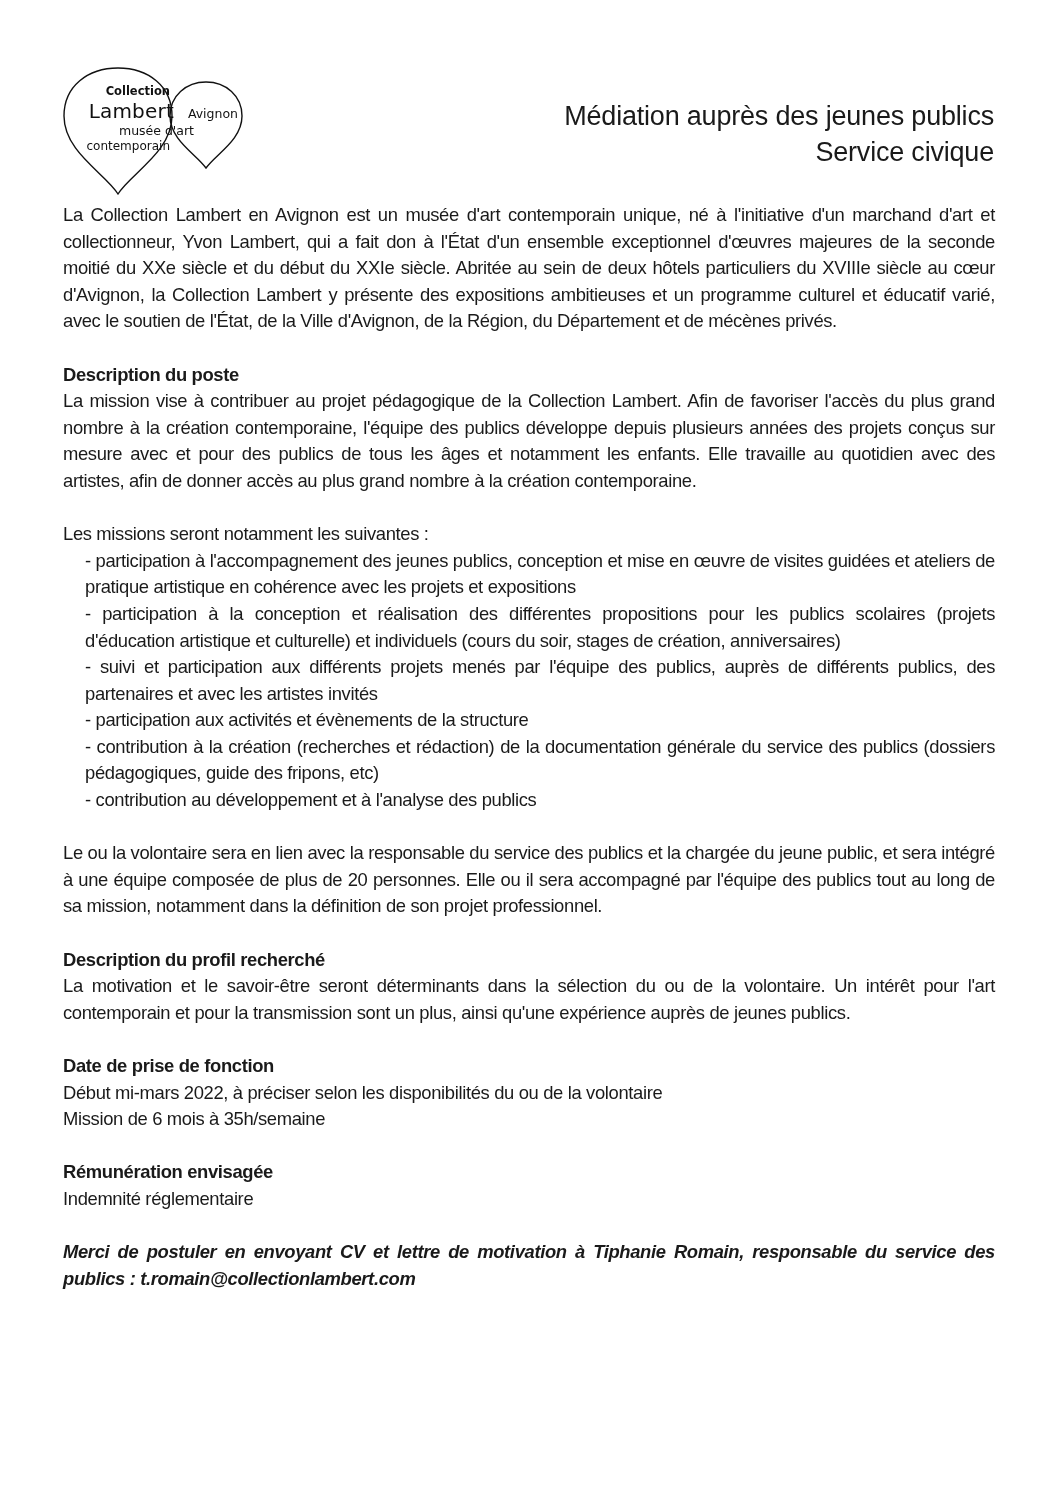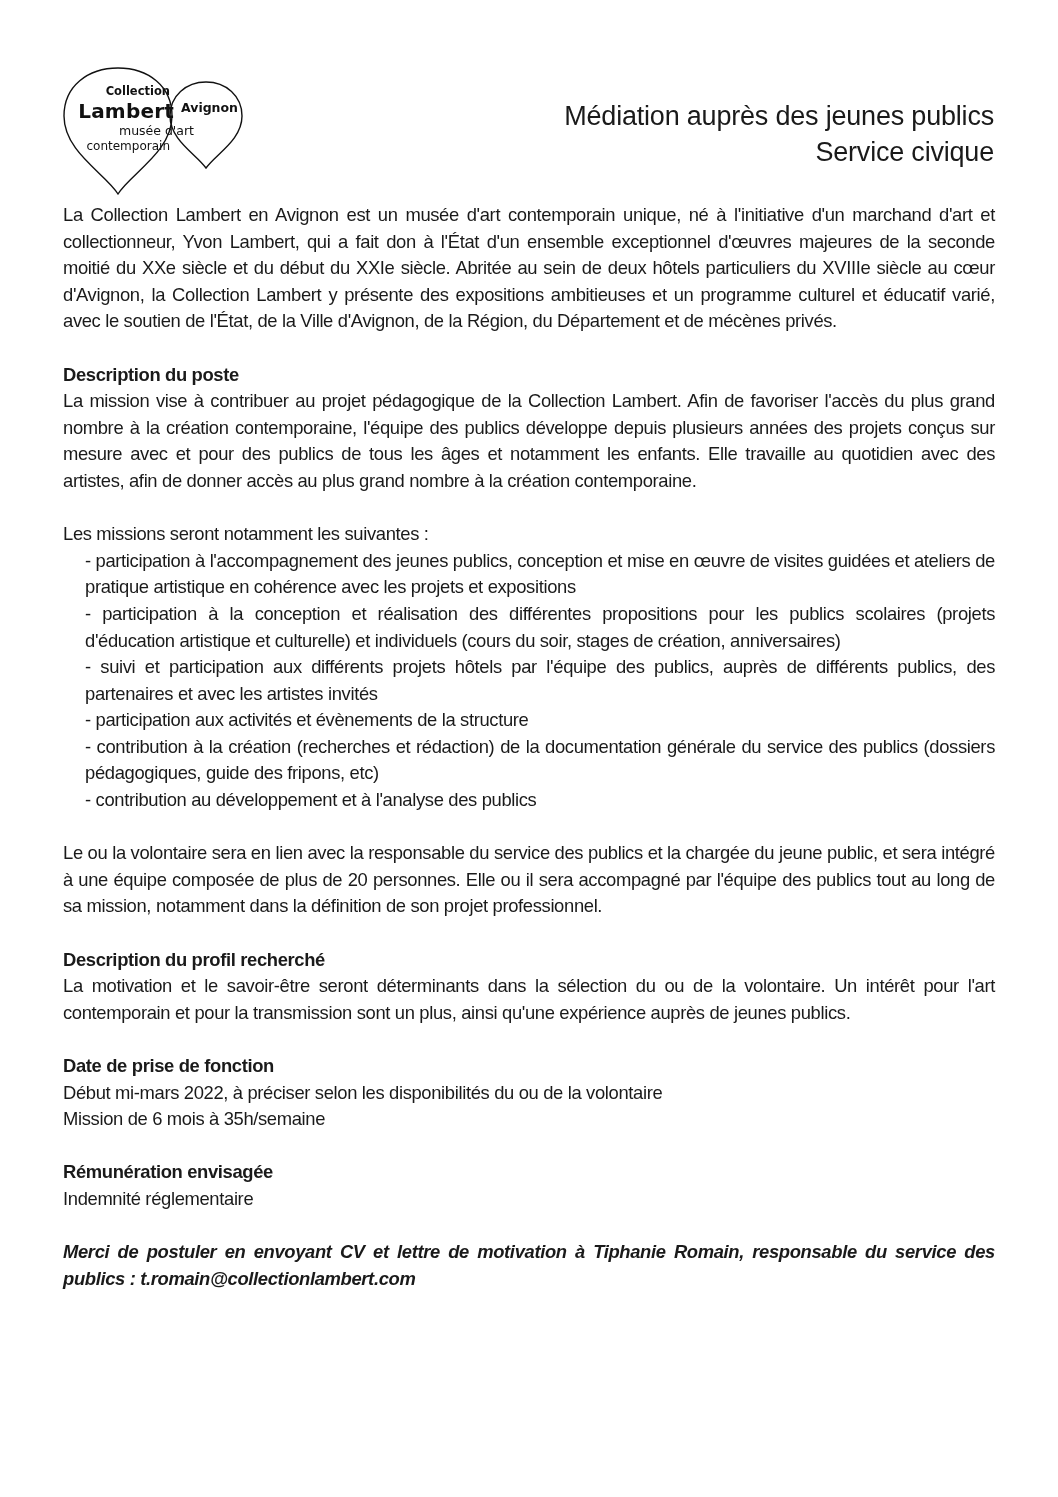--- a/index.html
+++ b/index.html
@@ -24,24 +24,24 @@
     }
     .logo svg { position: absolute; left: 0; top: 0; }
     .logo-text {
       position: absolute;
       text-align: right;
       color: #111;
       font-family: "DejaVu Sans", sans-serif;
       line-height: 1;
     }
     .logo-collection { left: 8px; top: 22px; width: 104px; font-size: 11.5px; font-weight: bold; }
-    .logo-lambert { left: 4px; top: 37px; width: 112px; font-size: 20px; font-weight: bold; letter-spacing: 0.2px; }
+    .logo-lambert { left: 4px; top: 37px; width: 112px; font-size: 20px; font-weight: normal; letter-spacing: 0.2px; }
     .logo-musee { left: 8px; top: 61px; width: 128px; font-size: 12.5px; }
     .logo-contemporain { left: 8px; top: 76px; width: 104px; font-size: 12px; }
-    .logo-avignon { left: 116px; top: 38px; width: 64px; font-size: 12.5px; font-weight: bold; }
+    .logo-avignon { left: 116px; top: 44px; width: 64px; font-size: 12.5px; font-weight: normal; }
 
     .title-block {
       position: absolute;
       right: 64px;
       top: 98px;
       text-align: right;
       font-size: 27px;
       line-height: 36px;
       color: #1a1a1a;
       letter-spacing: -0.2px;
@@ -94,21 +94,21 @@
 
   <p>
     <span class="heading">Description du poste</span>
     <span class="line">La mission vise à contribuer au projet pédagogique de la Collection Lambert. Afin de favoriser l'accès du plus grand nombre à la création contemporaine, l'équipe des publics développe depuis plusieurs années des projets conçus sur mesure avec et pour des publics de tous les âges et notamment les enfants. Elle travaille au quotidien avec des artistes, afin de donner accès au plus grand nombre à la création contemporaine.</span>
   </p>
 
   <p>
     <span class="line">Les missions seront notamment les suivantes :</span>
     <span class="list-item">- participation à l'accompagnement des jeunes publics, conception et mise en œuvre de visites guidées et ateliers de pratique artistique en cohérence avec les projets et expositions</span>
     <span class="list-item">- participation à la conception et réalisation des différentes propositions pour les publics scolaires (projets d'éducation artistique et culturelle) et individuels (cours du soir, stages de création, anniversaires)</span>
-    <span class="list-item">- suivi et participation aux différents projets hôtels par l'équipe des publics, auprès de différents publics, des partenaires et avec les artistes invités</span>
+    <span class="list-item">- suivi et participation aux différents projets menés par l'équipe des publics, auprès de différents publics, des partenaires et avec les artistes invités</span>
     <span class="list-item">- participation aux activités et évènements de la structure</span>
     <span class="list-item">- contribution à la création (recherches et rédaction) de la documentation générale du service des publics (dossiers pédagogiques, guide des fripons, etc)</span>
     <span class="list-item">- contribution au développement et à l'analyse des publics</span>
   </p>
 
   <p>Le ou la volontaire sera en lien avec la responsable du service des publics et la chargée du jeune public, et sera intégré à une équipe composée de plus de 20 personnes. Elle ou il sera accompagné par l'équipe des publics tout au long de sa mission, notamment dans la définition de son projet professionnel.</p>
 
   <p>
     <span class="heading">Description du profil recherché</span>
     <span class="line">La motivation et le savoir-être seront déterminants dans la sélection du ou de la volontaire. Un intérêt pour l'art contemporain et pour la transmission sont un plus, ainsi qu'une expérience auprès de jeunes publics.</span>

